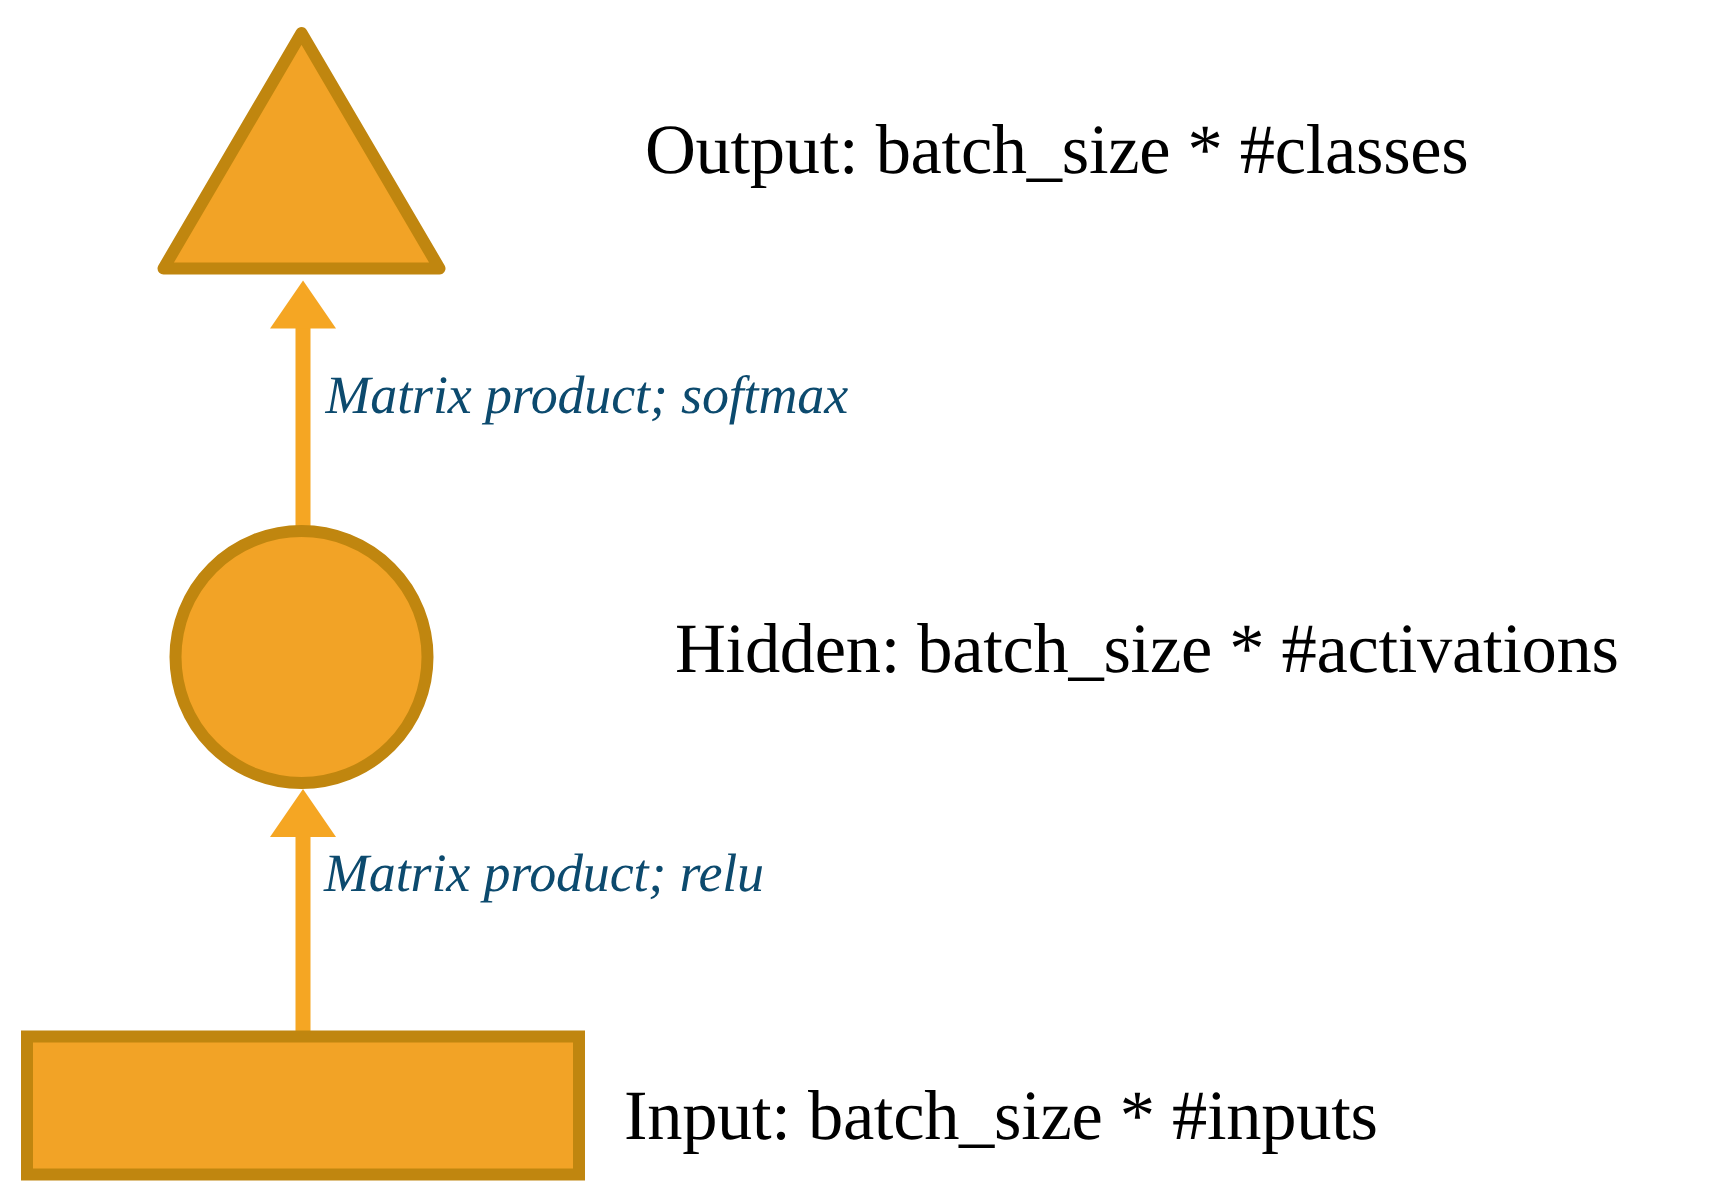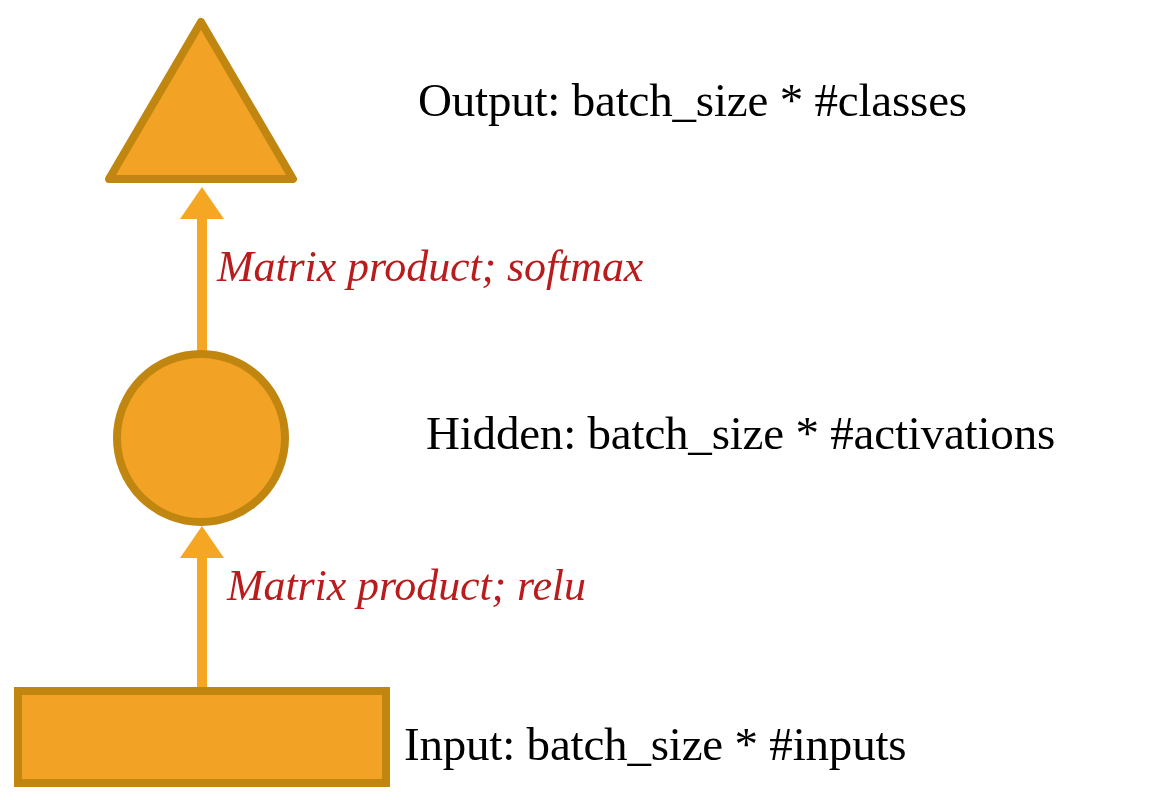--- a/index.html
+++ b/index.html
@@ -28,41 +28,42 @@
 
   .node-label {
     position: absolute;
     font-family: "Liberation Serif", "DejaVu Serif", serif;
     font-size: 47px;
     font-weight: 400;
     color: #000000;
     white-space: nowrap;
     line-height: 1;
     letter-spacing: -0.2px;
+    margin-left: 12px;
   }
 
   .edge-label {
     position: absolute;
     font-family: "Liberation Serif", "DejaVu Serif", serif;
     font-style: italic;
-    font-size: 44px;
+    font-size: 36px;
     font-weight: 400;
-    color: #b91c1c;
+    color: #0c4a6e;
     white-space: nowrap;
     line-height: 1;
     letter-spacing: -0.1px;
     text-align: right;
   }
 
   #label-output   { left: 418px; top: 77px; }
-  #label-hidden   { left: 426px; top: 410px; text-align: center; }
+  #label-hidden   { left: 438px; top: 410px; text-align: center; }
   #label-input    { left: 404px; top: 721px; }
 
   #label-edge-top { left: 217px; top: 245px; }
-  #label-edge-bot { left: 227px; top: 564px; }
+  #label-edge-bot { left: 216px; top: 564px; }
 </style>
 </head>
 <body>
 
 <svg id="diagram-canvas" viewBox="0 0 1152 800" xmlns="http://www.w3.org/2000/svg">
 
   <g>
     <rect x="197" y="555" width="10" height="140" fill="#F5A623"></rect>
     <polygon points="202,526 224,558 180,558" fill="#F5A623"></polygon>
   </g>

